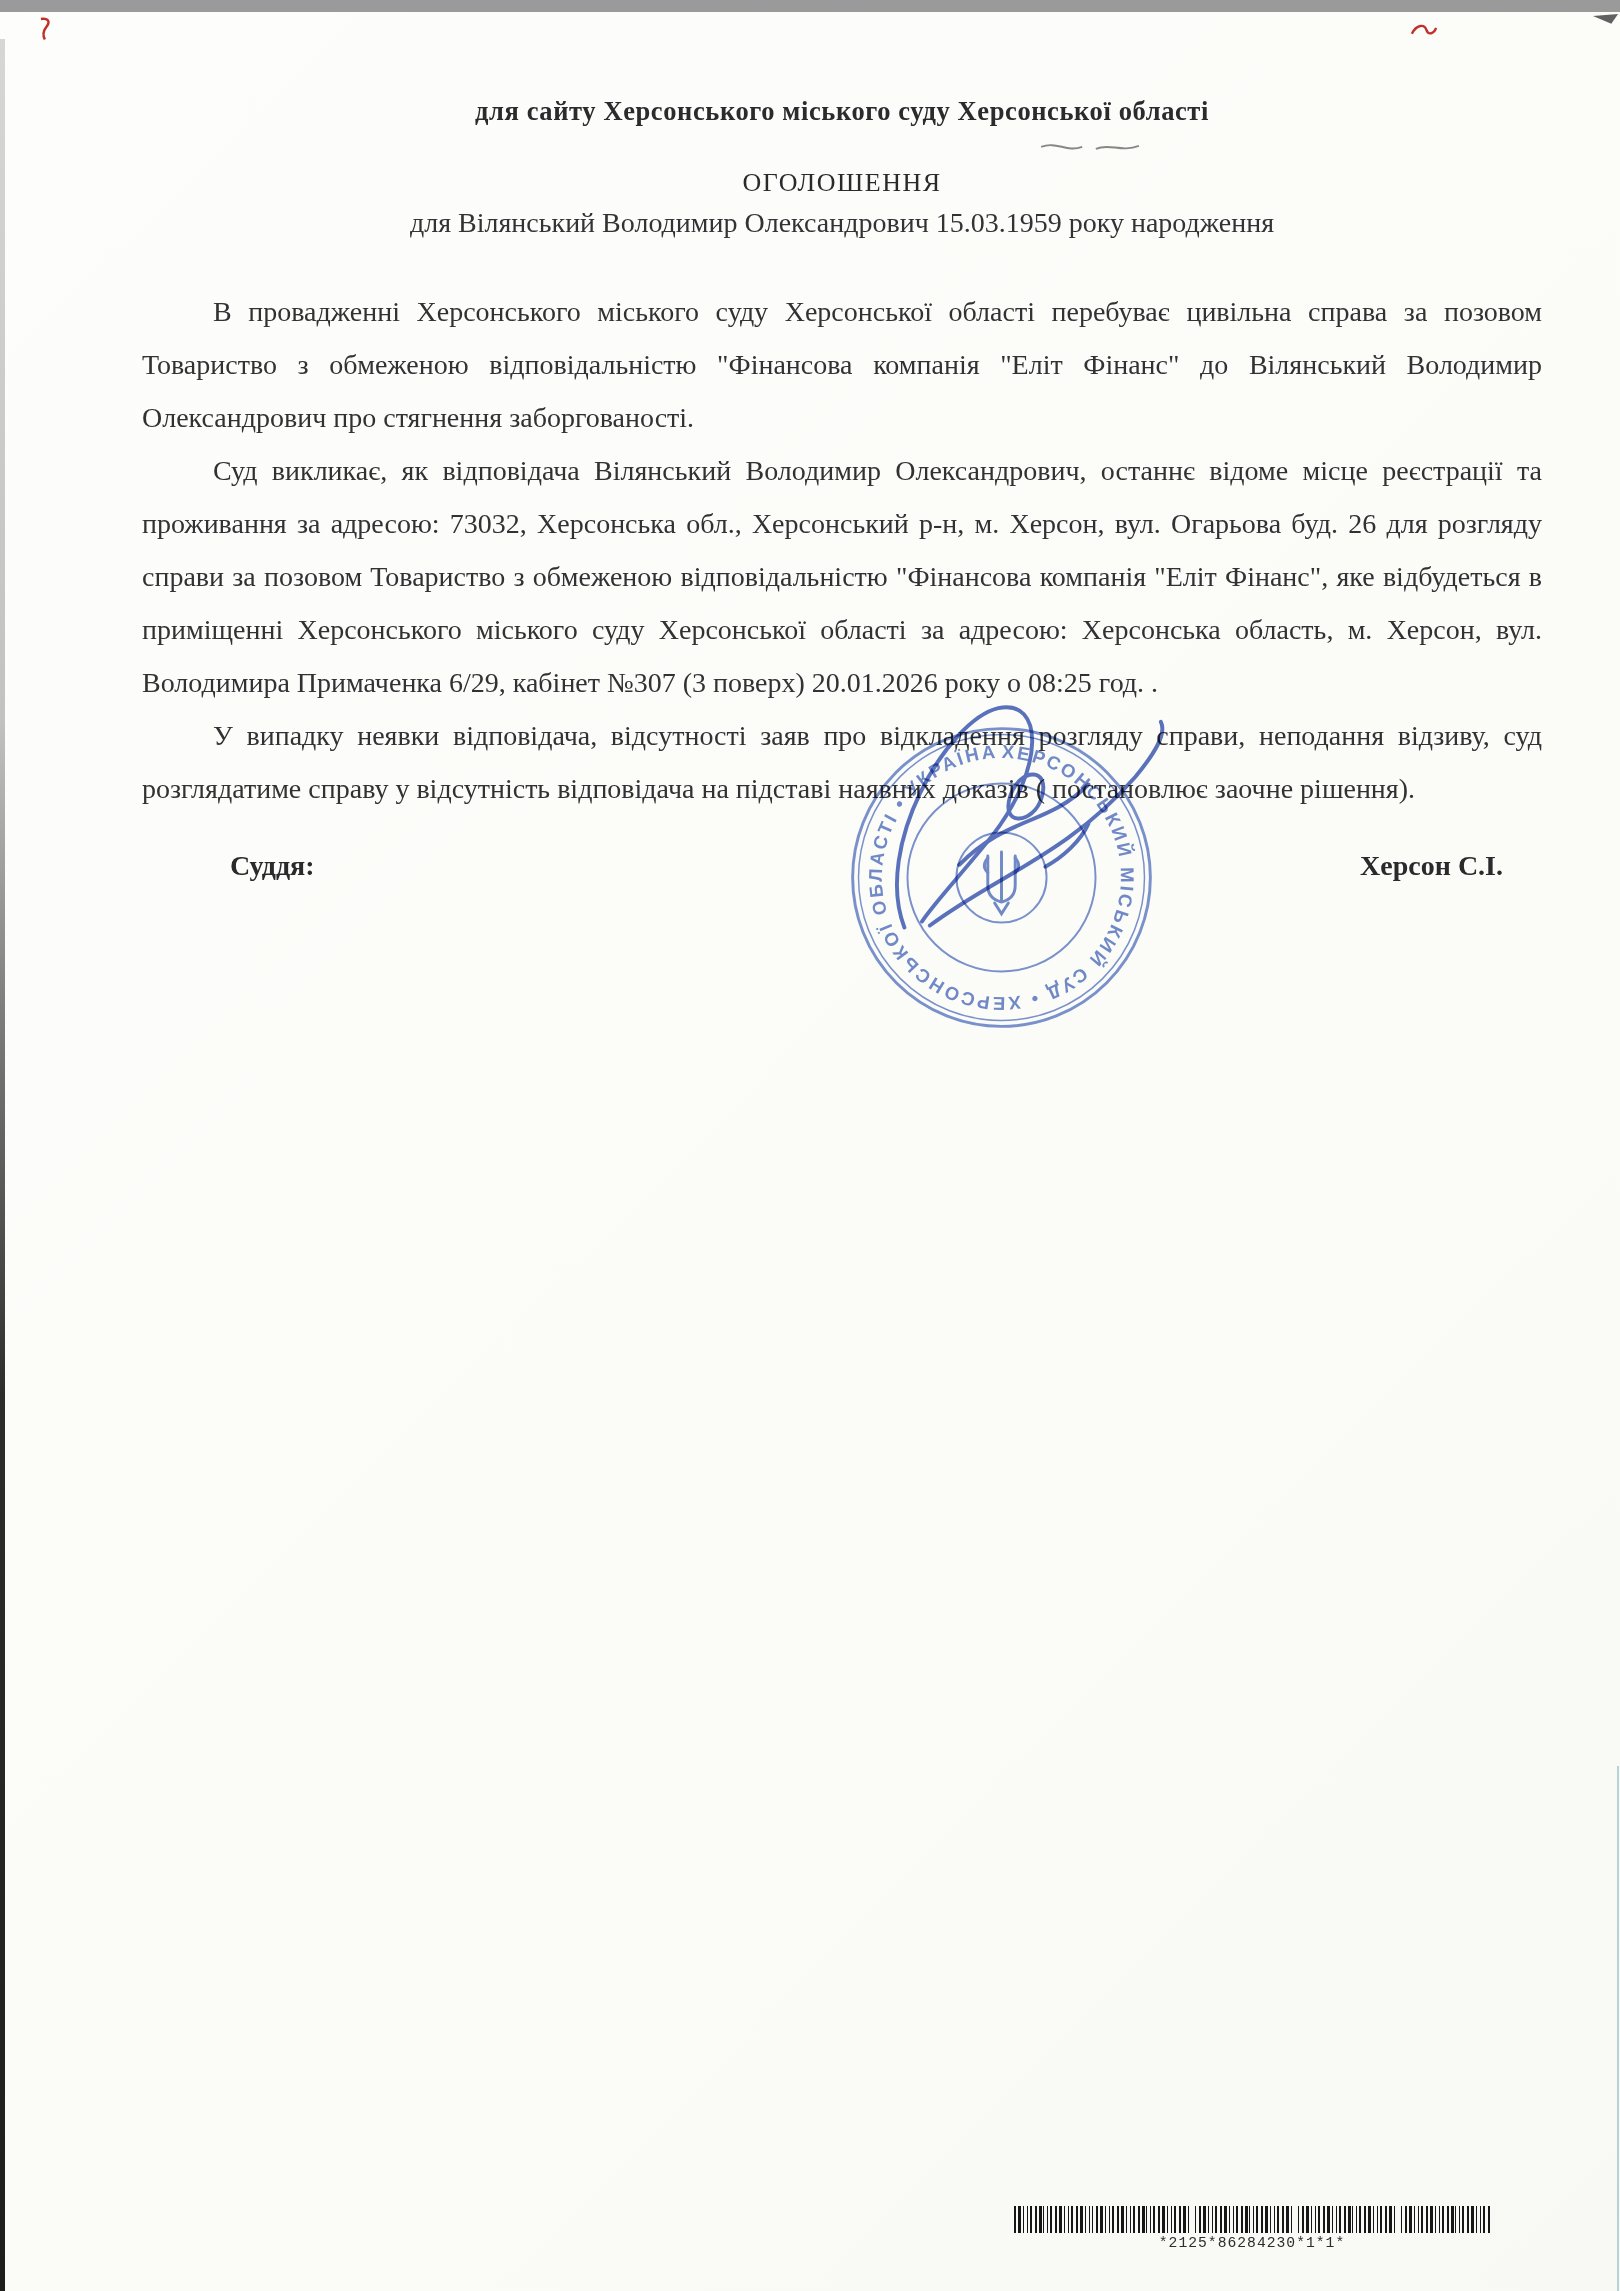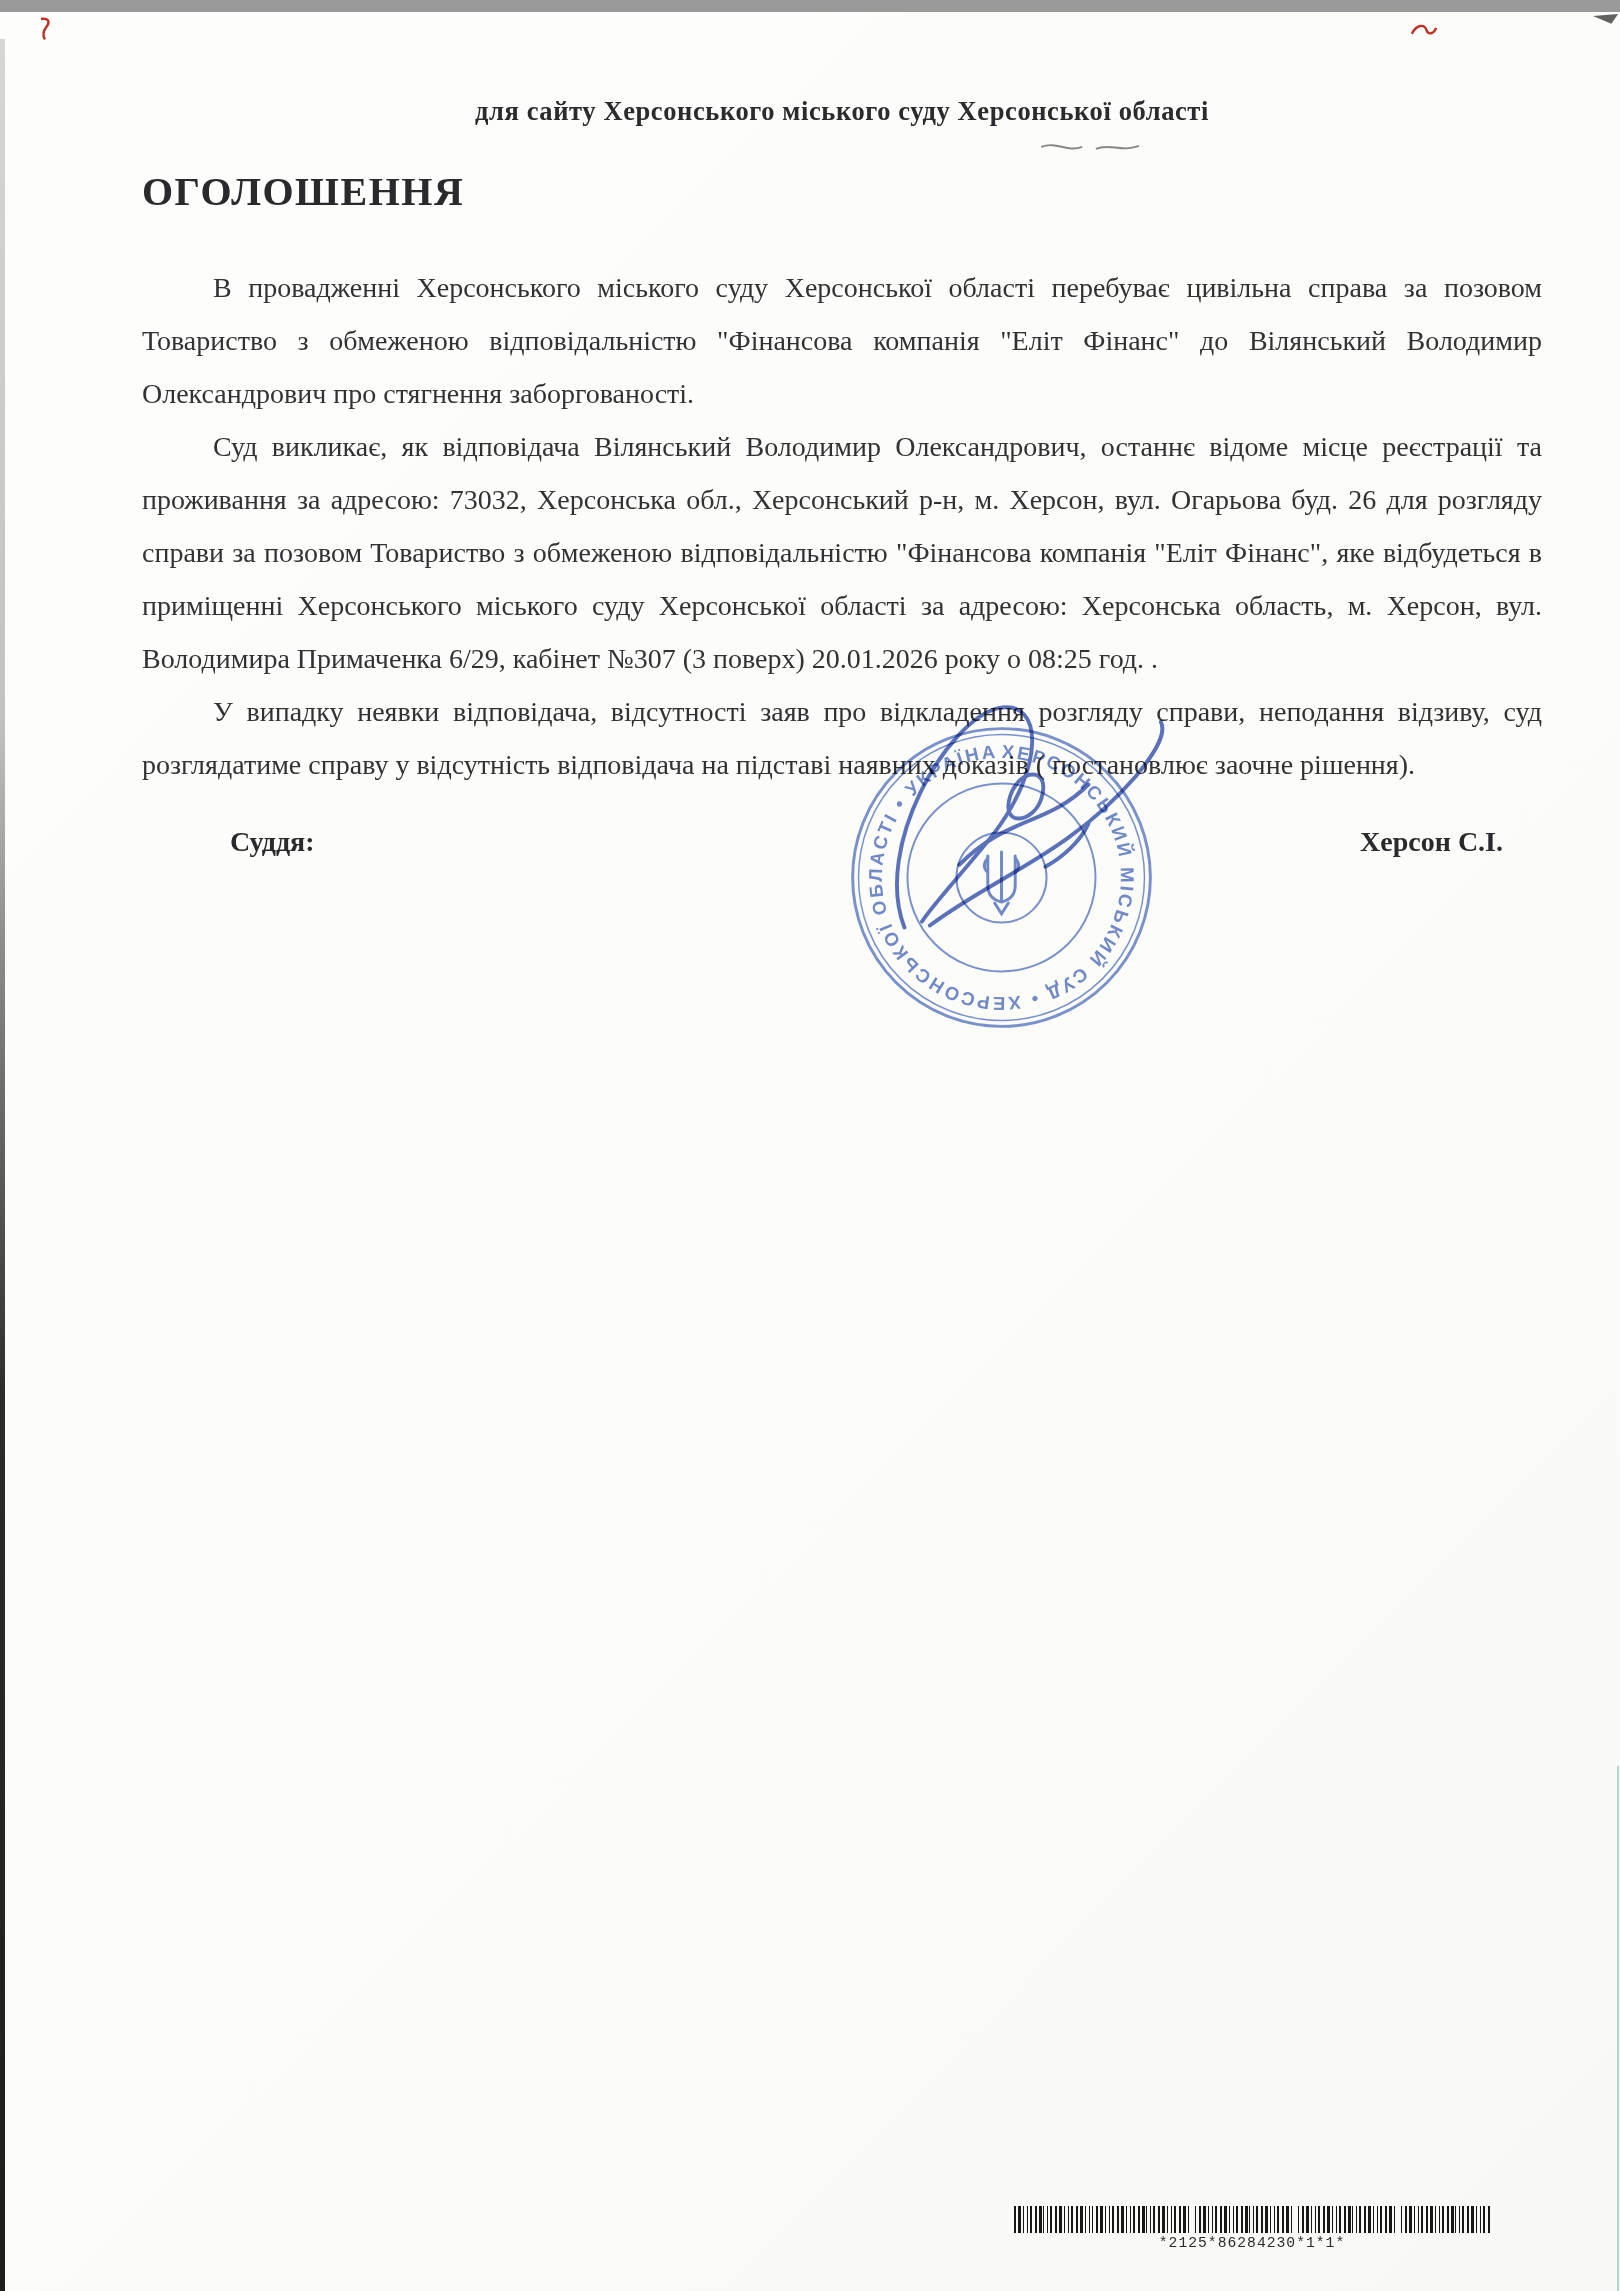--- a/index.html
+++ b/index.html
@@ -33,21 +33,21 @@
   .mark-corner-right { position:absolute; left:1592px; top:0px; }
   .pen-squiggle { position:absolute; left:1037px; top:127px; }
 
   
   .content { position:absolute; left:142px; top:84px; width:1400px; }
   .header-line {
     text-align:center; font-weight:bold; font-size:26.5px;
     letter-spacing:0.6px; color:#2b2b2e;
   }
   .title {
-    text-align:left; font-weight:bold; font-size:40px;
+    text-align:center; font-weight:normal; font-size:26px;
     letter-spacing:1.5px; margin-top:41px; color:#2a2a2d;
   }
   .subtitle { text-align:center; font-size:28px; margin-top:8.8px; color:#333336; }
   .body-text { margin-top:46px; }
   .para {
     font-size:28px; line-height:53px; text-align:justify;
     text-indent:71px; color:#323235;
   }
   .judge-row {
     display:flex; justify-content:space-between;
@@ -98,20 +98,21 @@
   <svg class="mark-corner-right" width="28" height="13.7" viewBox="0 0 29 14">
     <path d="M1,4 L27,2 L20,12 Z" fill="#3a3a3a" opacity="0.8"></path>
   </svg>
   <svg class="pen-squiggle" width="108" height="17.6" viewBox="0 0 110 18">
     <path d="M4,8 C20,2 30,14 46,8 M60,10 C74,4 86,14 104,7" stroke="#555" stroke-width="2" fill="none" opacity="0.7"></path>
   </svg>
 
   <div class="content">
     <div class="header-line">для сайту Херсонського міського суду Херсонської області</div>
     <div class="title">ОГОЛОШЕННЯ</div>
+    <div class="subtitle">для Вілянський Володимир Олександрович 15.03.1959 року народження</div>
 
     <div class="body-text">
       <p class="para">В провадженні Херсонського міського суду Херсонської області перебуває цивільна справа за позовом Товариство з обмеженою відповідальністю "Фінансова компанія "Еліт Фінанс" до Вілянський Володимир Олександрович про стягнення заборгованості.</p>
       <p class="para">Суд викликає, як відповідача Вілянський Володимир Олександрович, останнє відоме місце реєстрації та проживання за адресою: 73032, Херсонська обл., Херсонський р-н, м. Херсон, вул. Огарьова буд. 26  для розгляду справи за позовом Товариство з обмеженою відповідальністю "Фінансова компанія "Еліт Фінанс", яке відбудеться в приміщенні Херсонського міського суду Херсонської області за адресою: Херсонська область, м. Херсон, вул. Володимира Примаченка 6/29, кабінет №307 (3 поверх) 20.01.2026 року о 08:25 год. .</p>
       <p class="para">У випадку неявки відповідача, відсутності заяв про відкладення розгляду справи, неподання відзиву, суд розглядатиме справу у відсутність відповідача на підставі наявних доказів ( постановлює заочне рішення).</p>
     </div>
 
     <div class="judge-row">
       <span>Суддя:</span>
       <span>Херсон С.І.</span>

